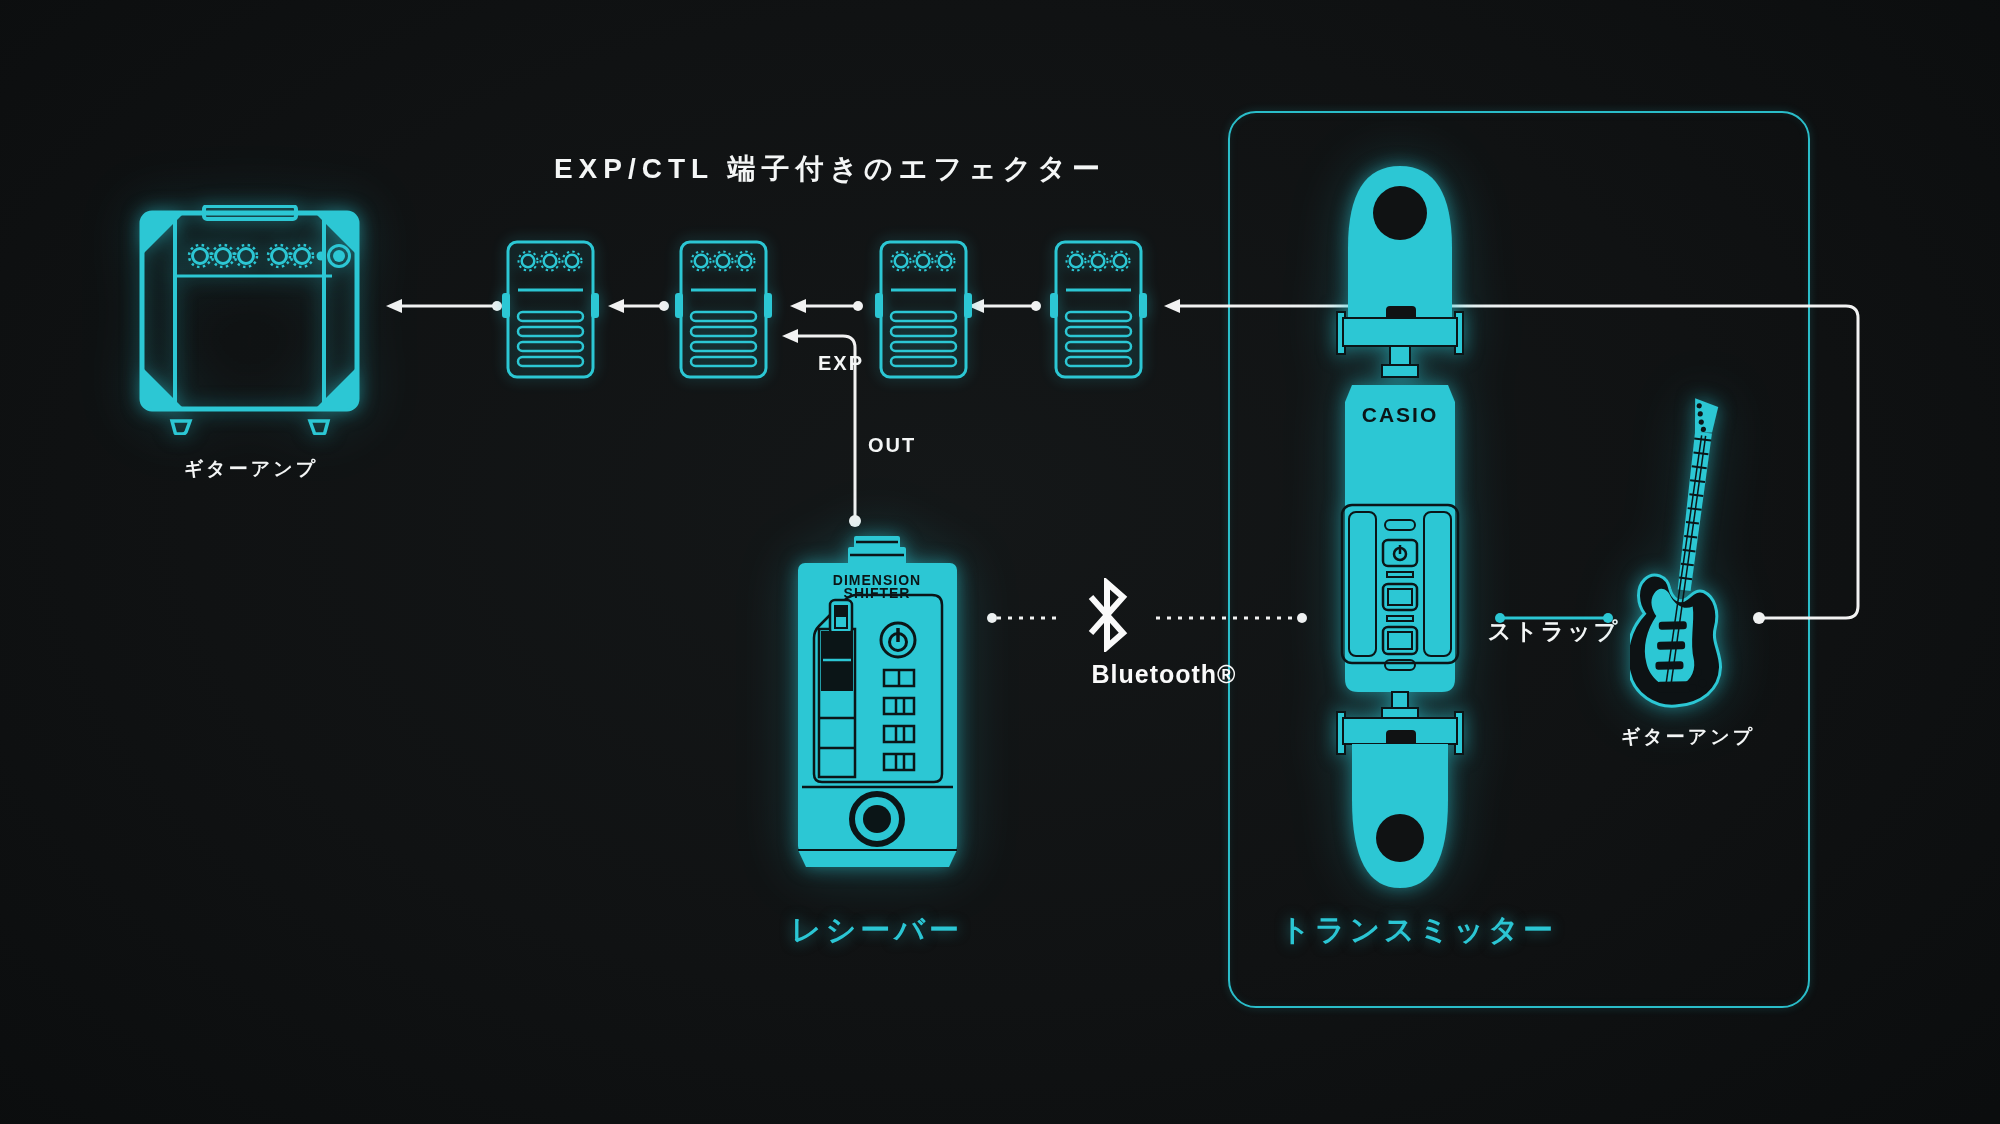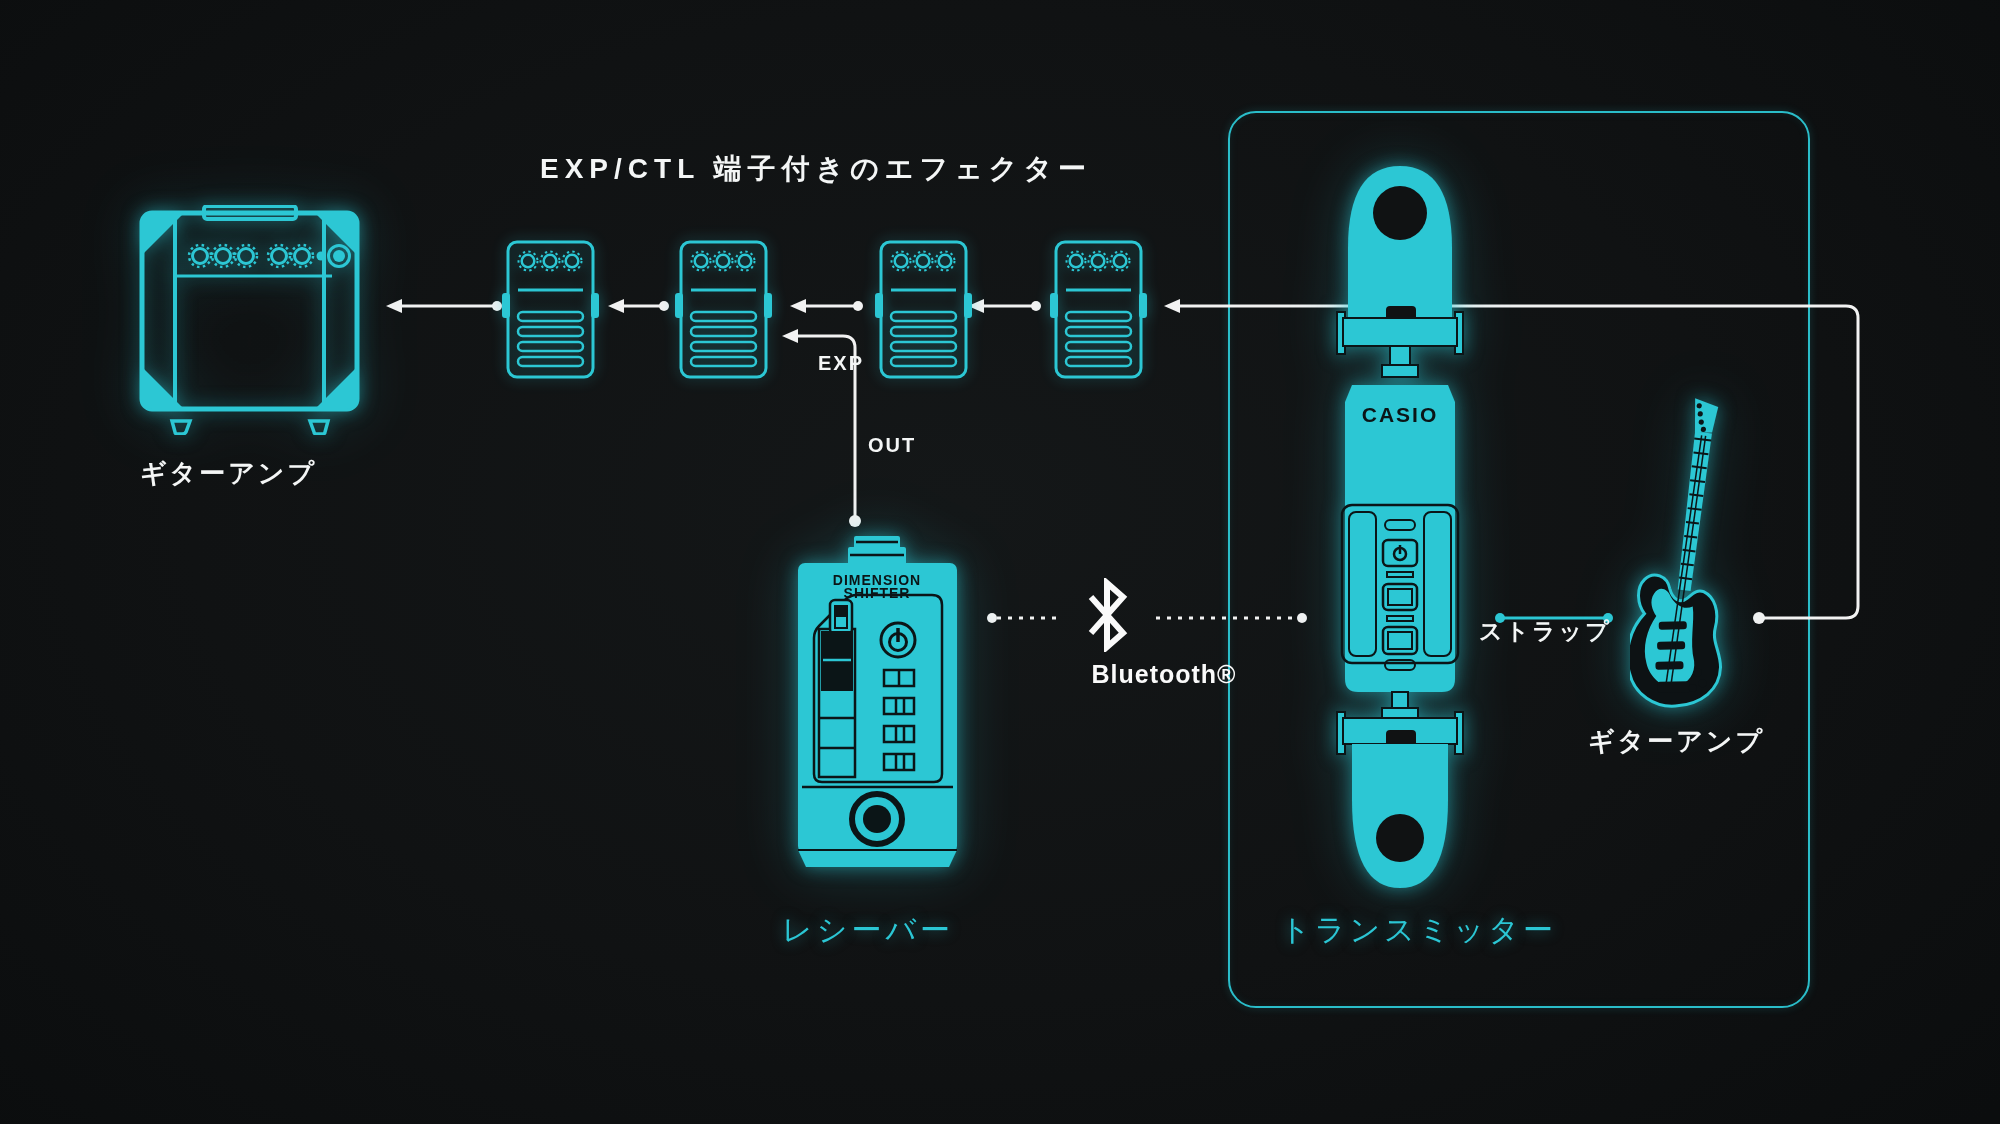--- a/index.html
+++ b/index.html
@@ -4,25 +4,25 @@
 <style>
   html,body{margin:0;padding:0;background:#0a0c0d;}
   .stage{
     position:relative;width:2000px;height:1124px;overflow:hidden;
     background:radial-gradient(1400px 900px at 48% 45%, #141718 0%, #101213 55%, #0b0d0e 100%);
     font-family:"Liberation Sans", sans-serif;
   }
   .abs{position:absolute;}
   .glow{filter:drop-shadow(0 0 9px rgba(44,199,212,.55)) drop-shadow(0 0 28px rgba(44,199,212,.22));}
   .glow-soft{filter:drop-shadow(0 0 7px rgba(44,199,212,.45));}
-  .lbl{color:#f4f6f6;font-weight:bold;text-align:left;white-space:nowrap;}
-  .lbl-cyan{color:#2bc6d4;font-weight:normal;text-align:left;white-space:nowrap;
+  .lbl{color:#f4f6f6;font-weight:bold;text-align:center;white-space:nowrap;}
+  .lbl-cyan{color:#2bc6d4;font-weight:bold;text-align:center;white-space:nowrap;
             text-shadow:0 0 14px rgba(44,199,212,.55);}
   .title{font-size:28px;letter-spacing:6px;}
-  .dev-label{font-size:26px;letter-spacing:3px;}
+  .dev-label{font-size:19px;letter-spacing:3px;}
   .big-label{font-size:30px;letter-spacing:4px;}
   .small-label{font-size:23px;letter-spacing:3px;margin-top:44px;}
   .port-label{color:#f4f6f6;font-weight:bold;font-size:20px;letter-spacing:2px;white-space:nowrap;}
   .bt-label{color:#fafafa;font-weight:bold;font-size:25px;letter-spacing:1px;text-align:center;white-space:nowrap;}
   .border-box{border:2px solid rgba(44,199,212,.95);border-radius:28px;
               box-shadow:0 0 10px rgba(44,199,212,.18), inset 0 0 10px rgba(44,199,212,.08);}
   svg{display:block;}
 </style>
 </head>
 <body>

